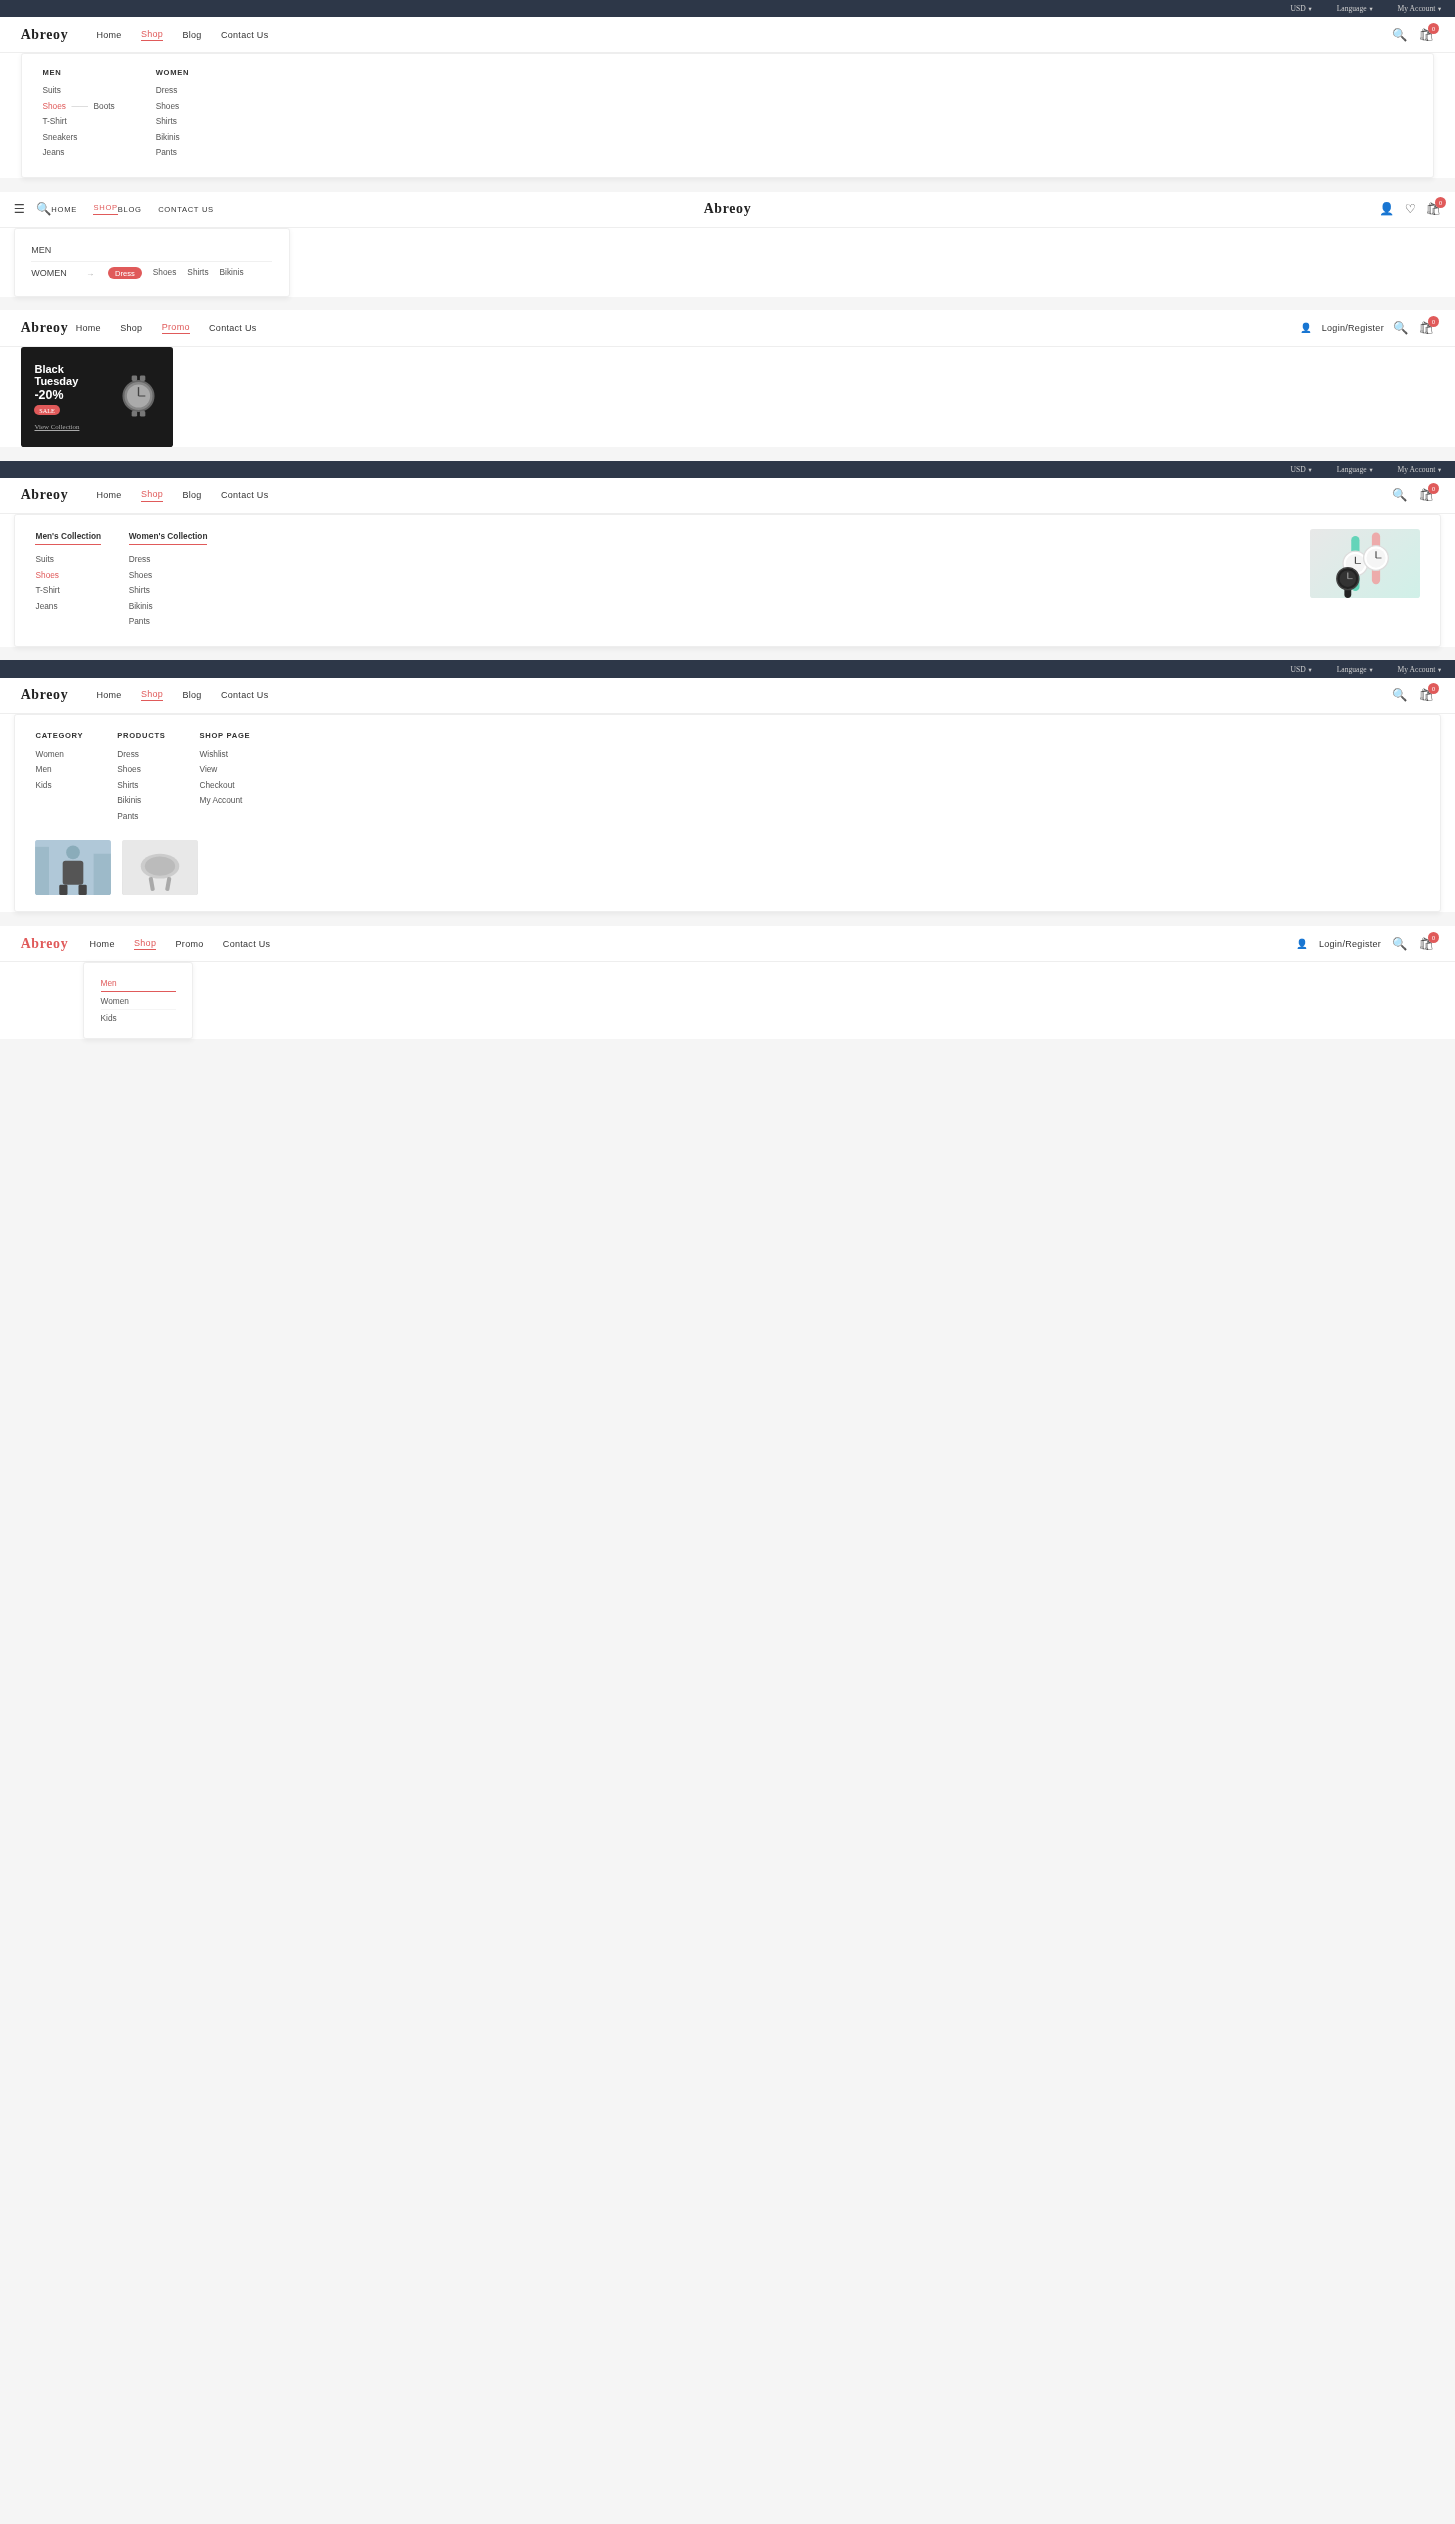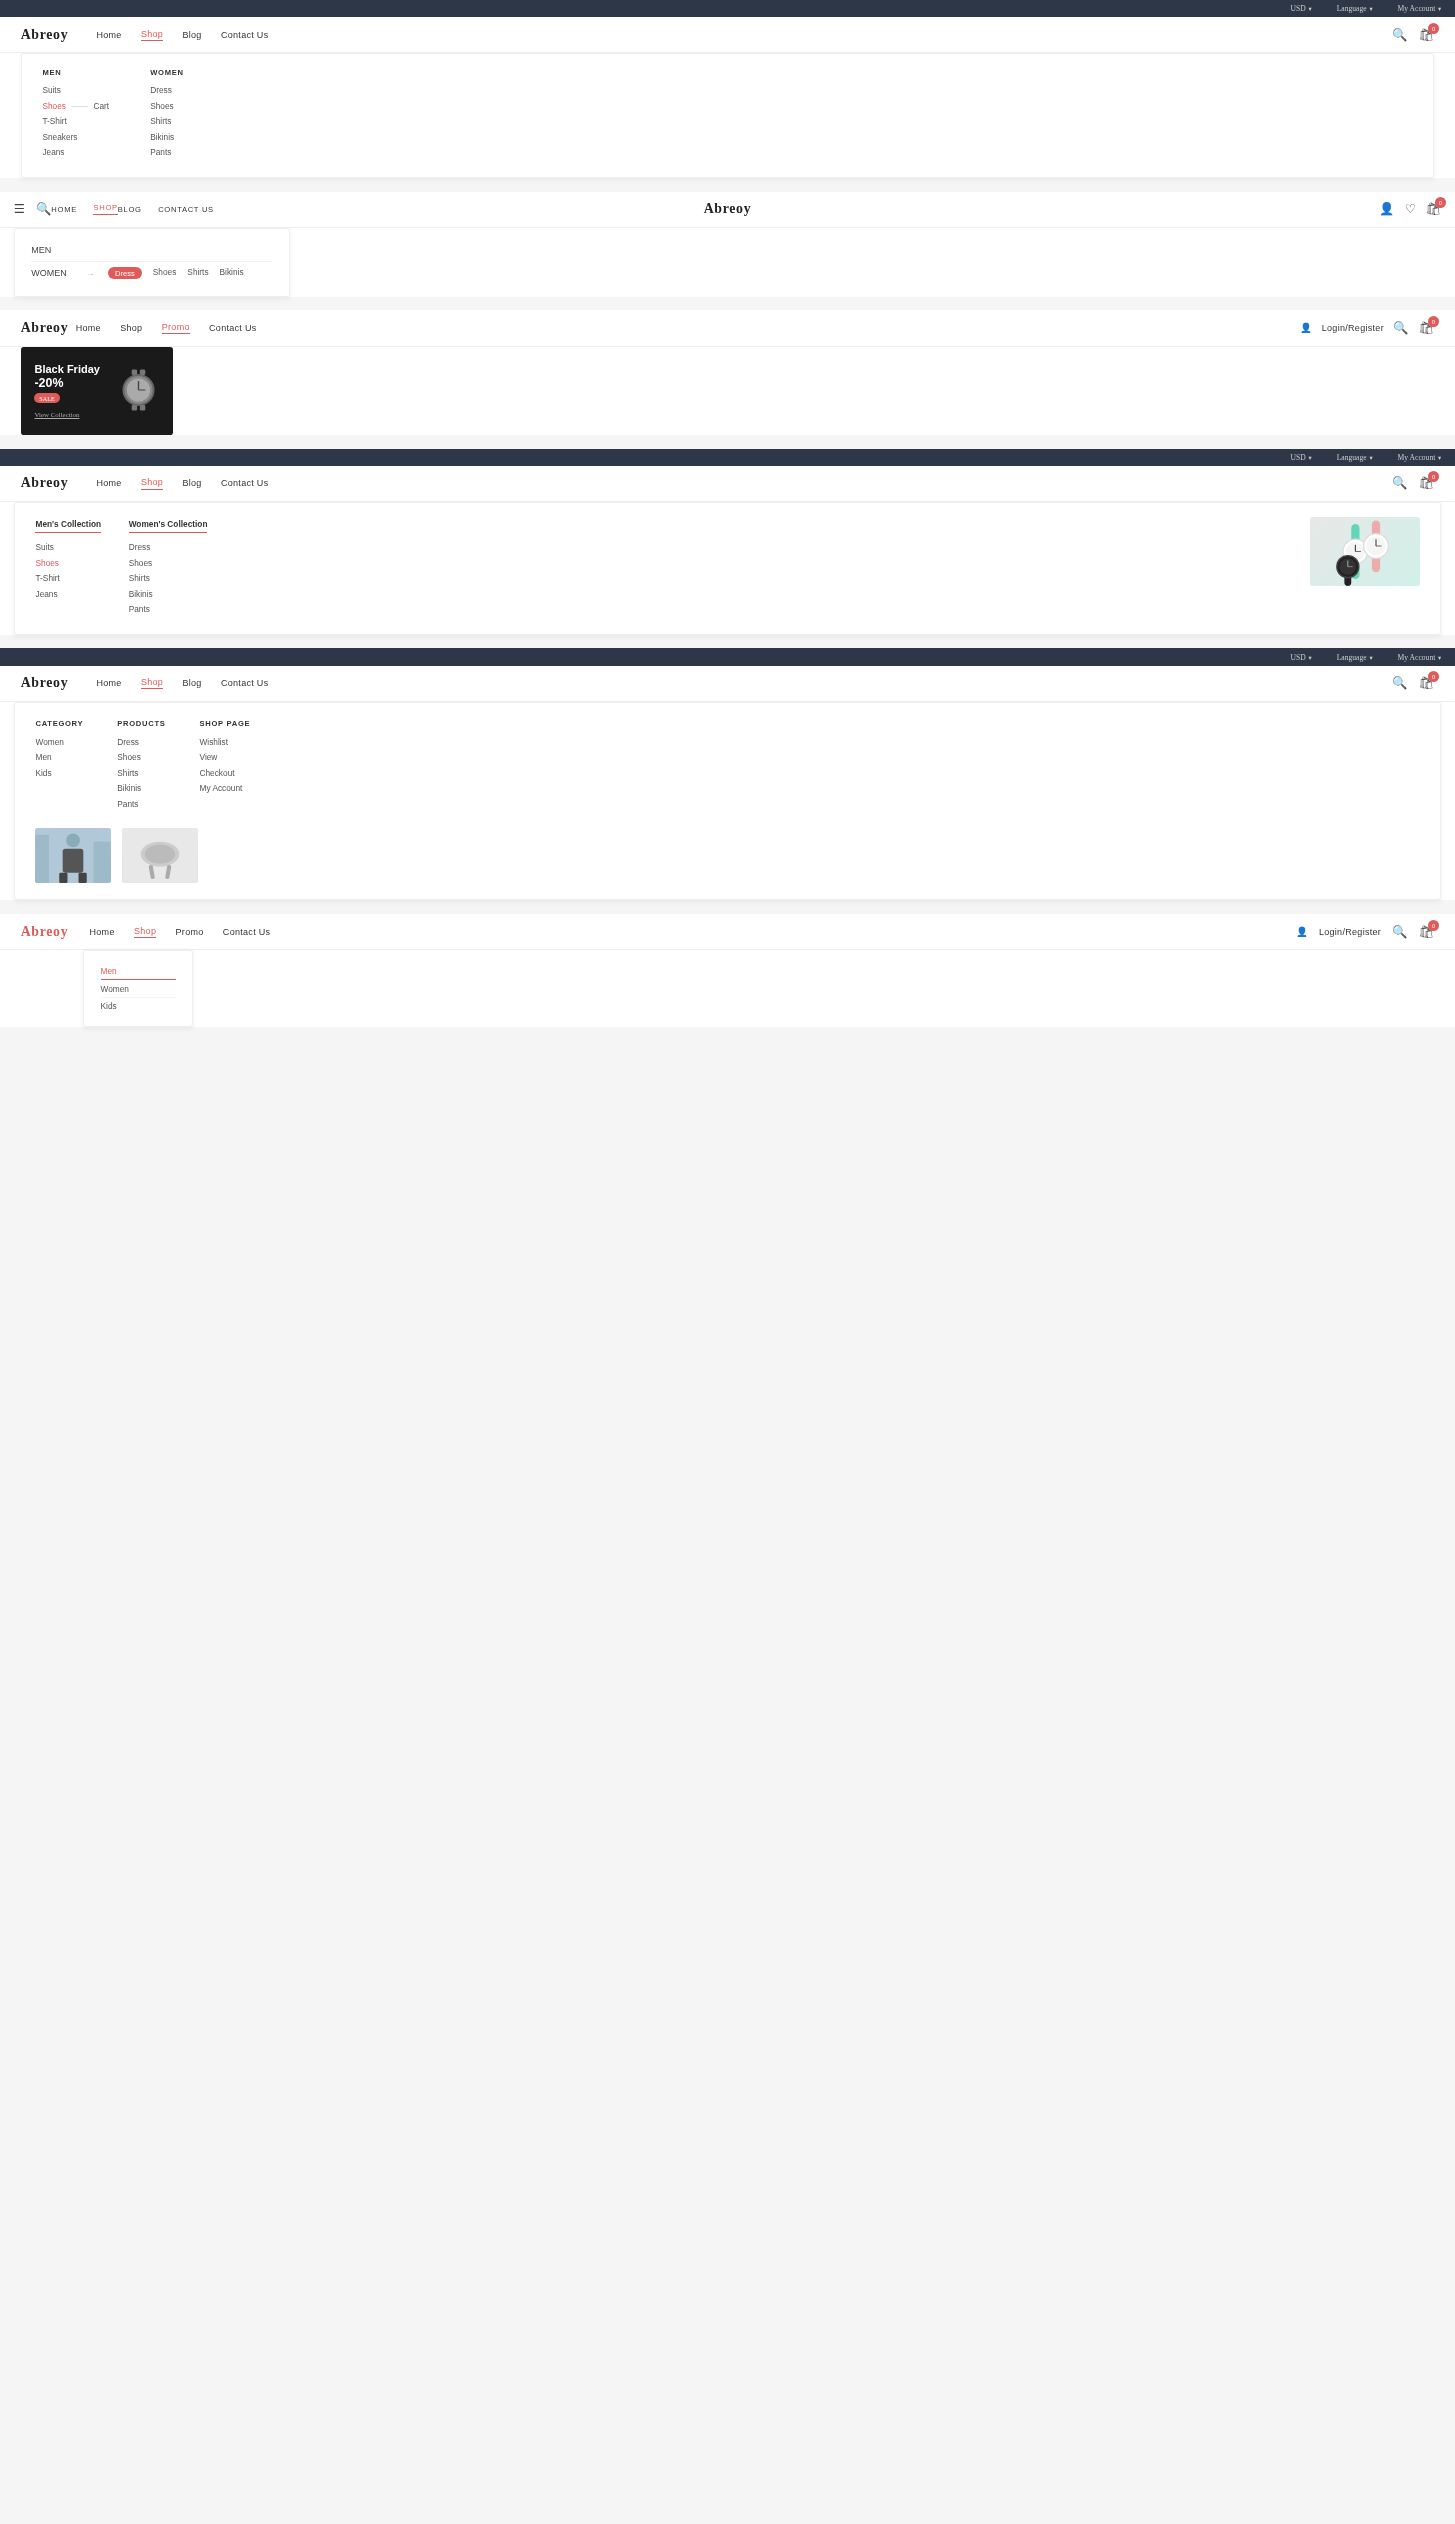--- a/index.html
+++ b/index.html
@@ -391,21 +391,21 @@
   </div>
 
   <div class="dropdown-panel">
     <div class="dropdown-cols">
       <div>
         <div class="dropdown-col-title">MEN</div>
         <div class="dropdown-item">Suits</div>
         <div class="dropdown-item-row">
           <span class="active" style="color:#e05a5a;">Shoes</span>
           <span style="color:#ccc;">——</span>
-          <span>Cart</span>
+          <span>Boots</span>
         </div>
         <div class="dropdown-item">T-Shirt</div>
         <div class="dropdown-item">Sneakers</div>
         <div class="dropdown-item">Jeans</div>
       </div>
       <div>
         <div class="dropdown-col-title">WOMEN</div>
         <div class="dropdown-item">Dress</div>
         <div class="dropdown-item">Shoes</div>
         <div class="dropdown-item">Shirts</div>
@@ -475,21 +475,21 @@
         🛍
         <span class="cart-badge">0</span>
       </span>
     </div>
   </div>
 
   <div class="promo-dropdown">
     <div class="promo-banner">
       <div class="promo-text">
         <div style="font-size:11px; font-weight:bold; color:#fff; font-family:Arial,sans-serif;">
-          <span>Black Friday</span>
+          <span>Black Tuesday</span>
         </div>
         <div style="font-size:12.4px; font-weight:bold; color:#fff; font-family:Arial,sans-serif; margin-top:1.4px;">-20%</div>
         <span class="promo-badge">SALE</span>
         <a class="promo-link">View Collection</a>
       </div>
       <div style="margin-left:11px;">
         <svg width="41" height="48" viewBox="0 0 60 70">
           <ellipse cx="30" cy="35" rx="22" ry="22" fill="#888" stroke="#666" stroke-width="3"></ellipse>
           <ellipse cx="30" cy="35" rx="17" ry="17" fill="#aaa"></ellipse>
           <line x1="30" y1="35" x2="30" y2="22" stroke="#444" stroke-width="2"></line>

